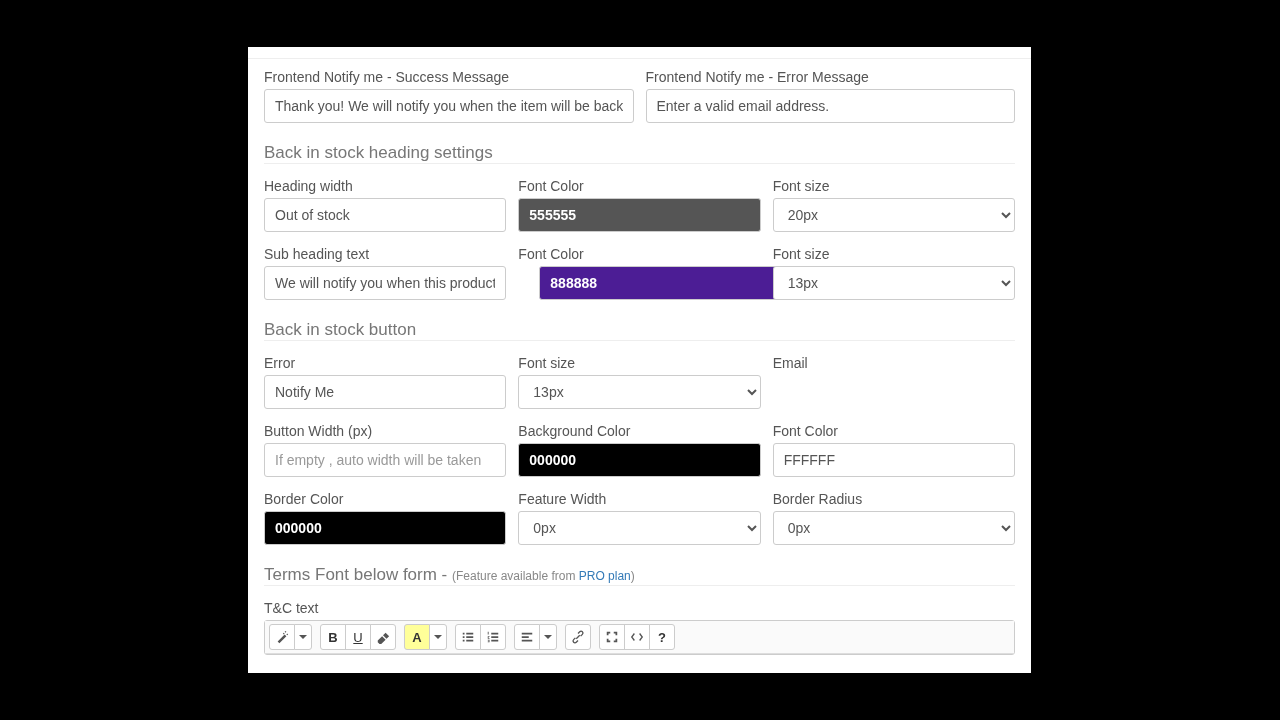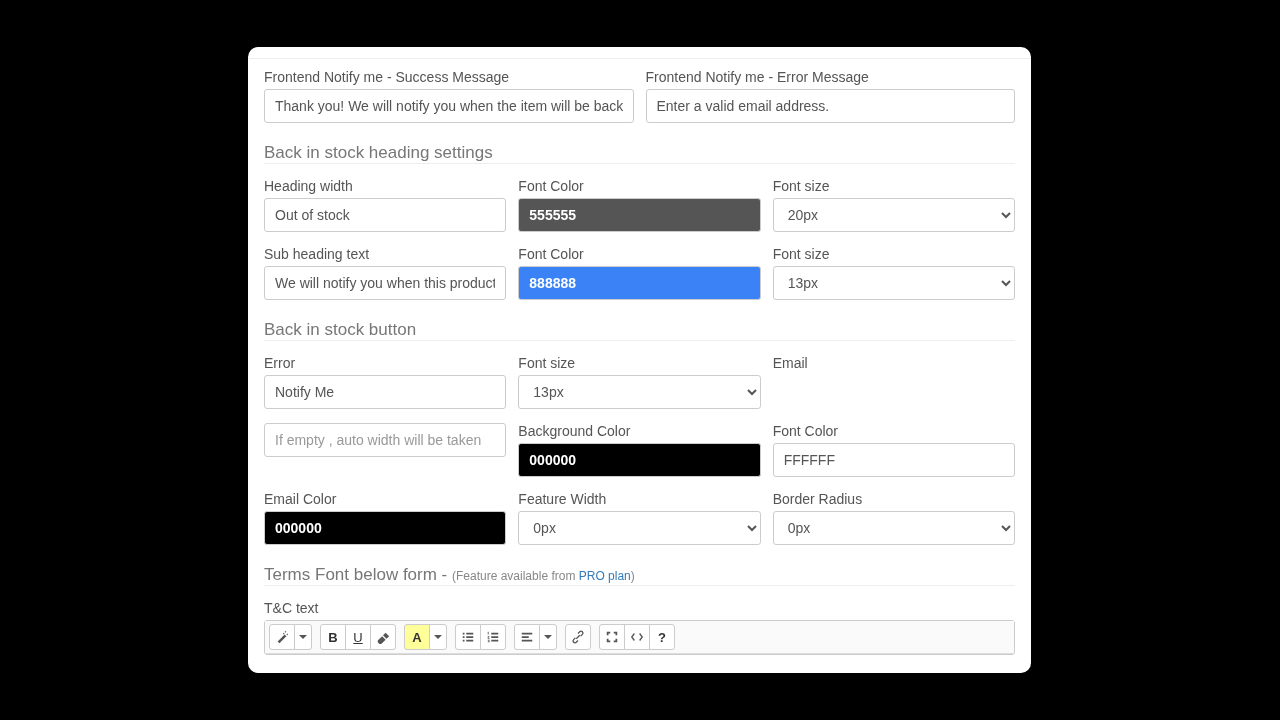--- a/index.html
+++ b/index.html
@@ -12,21 +12,21 @@
     height: 720px;
     overflow: hidden;
   }
   .panel {
     position: absolute;
     left: 248px;
     top: 47px;
     width: 783px;
     height: 626px;
     background: #fff;
-    border-radius: 10px;
+    border-radius: 0;
     box-shadow: 4px 0 10px rgba(0,0,0,.3);
   }
   .content {
     padding: 0 16px;
     height: 100%;
     overflow: hidden;
   }
   .topbar {
     height: 12px;
     border-bottom: 1px solid #eee;
@@ -145,21 +145,21 @@
         <select class="select"><option>20px</option></select>
       </div>
     </div>
     <div class="row">
       <div class="col-4">
         <label class="field-label">Sub heading text</label>
         <input class="input" value="We will notify you when this product be" style="">
       </div>
       <div class="col-4">
         <label class="field-label">Font Color</label>
-        <input class="colorbox" id="hc2" value="888888" style="background: #3b82f6;">
+        <input class="colorbox" id="hc2" value="888888" style="background: #4c1d95; margin-left: 21px;">
       </div>
       <div class="col-4">
         <label class="field-label">Font size</label>
         <select class="select"><option>13px</option></select>
       </div>
     </div>
 
     <div class="section-title">Back in stock button</div>
     <div class="row">
       <div class="col-4">
@@ -169,34 +169,35 @@
       <div class="col-4">
         <label class="field-label">Font size</label>
         <select class="select"><option>13px</option></select>
       </div>
       <div class="col-4">
         <label class="field-label">Email</label>
       </div>
     </div>
     <div class="row">
       <div class="col-4">
+        <label class="field-label">Button Width (px)</label>
         <input class="input" placeholder="If empty , auto width will be taken" style="">
       </div>
       <div class="col-4">
         <label class="field-label">Background Color</label>
         <input class="colorbox" id="hc3" value="000000" style="background: rgb(0, 0, 0);">
       </div>
       <div class="col-4">
         <label class="field-label">Font Color</label>
         <input class="input" value="FFFFFF" style="">
       </div>
     </div>
     <div class="row">
       <div class="col-4">
-        <label class="field-label">Email Color</label>
+        <label class="field-label">Border Color</label>
         <input class="colorbox" id="hc4" value="000000" style="background: rgb(0, 0, 0);">
       </div>
       <div class="col-4">
         <label class="field-label">Feature Width</label>
         <select class="select"><option>0px</option></select>
       </div>
       <div class="col-4">
         <label class="field-label">Border Radius</label>
         <select class="select"><option>0px</option></select>
       </div>

